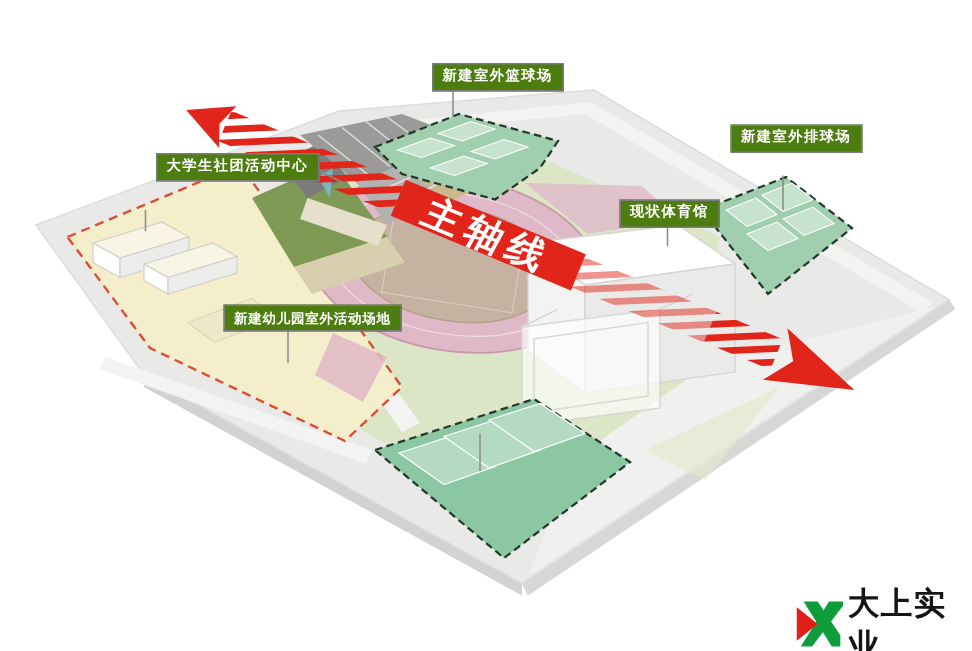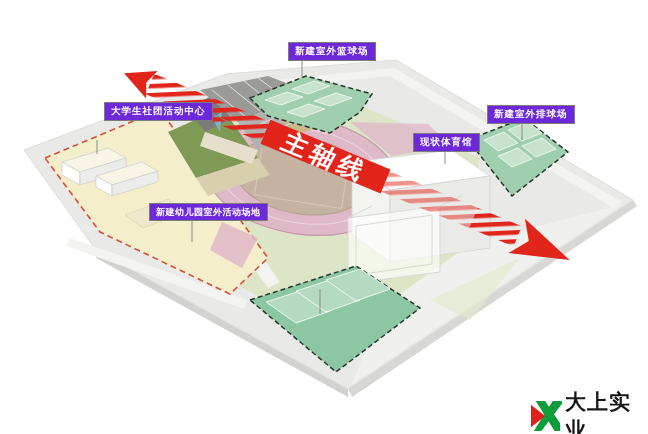--- a/index.html
+++ b/index.html
@@ -2,21 +2,21 @@
 <html><head>
 <meta charset="utf-8">
 <style>
   html,body{margin:0;padding:0;background:#fff;}
   #stage{
     position:relative;width:648px;height:434px;background:#ffffff;overflow:hidden;
     font-family:"Liberation Sans", sans-serif;
   }
   #plan-svg{position:absolute;left:0;top:0;}
   .callout{
-    position:absolute;background:#6d28d9;color:#ffffff;
+    position:absolute;background:#4d7c0f;color:#ffffff;
     font:bold 9.5px/1.35 "Liberation Sans", sans-serif;
     padding:2px 6px;white-space:nowrap;letter-spacing:1px;
     border:1px solid #7c7c7a;z-index:5;
   }
   .callout.small{font-size:9px;letter-spacing:.5px;text-align:right;}
   #logo{
     position:absolute;left:531px;top:388px;display:flex;align-items:center;z-index:6;
   }
   #logo-text{
     font-family:"Liberation Serif", serif;
@@ -154,21 +154,21 @@
       <line x1="522" y1="117" x2="522" y2="140"></line>
       <line x1="445" y1="152" x2="445" y2="164"></line>
       <line x1="211" y1="113" x2="233" y2="124"></line>
       <line x1="97" y1="140" x2="97" y2="154"></line>
       <line x1="192" y1="220" x2="192" y2="242"></line>
       <line x1="320" y1="289" x2="320" y2="314"></line>
     </g>
   </svg>
 
   <div class="callout" style="left:288px;top:42px">新建室外篮球场</div>
-  <div class="callout" style="left:487px;top:105px">新建室外排球场</div>
+  <div class="callout" style="left:487px;top:83px">新建室外排球场</div>
   <div class="callout" style="left:413px;top:133px">现状体育馆</div>
   <div class="callout" style="left:104px;top:102px">大学生社团活动中心</div>
   <div class="callout small" style="left:149px;top:203px">新建幼儿园室外活动场地</div>
 
   <div id="logo">
     <svg width="33" height="32" viewBox="0 0 33 32">
       <polygon points="5,0 15,0 31,24 31,32 25,32" fill="#0f9d3c"></polygon>
       <polygon points="23,0 33,0 33,3 11,32 3,32" fill="#0f9d3c"></polygon>
       <polygon points="0,4 0,28 15,16" fill="#e02018"></polygon>
     </svg>

